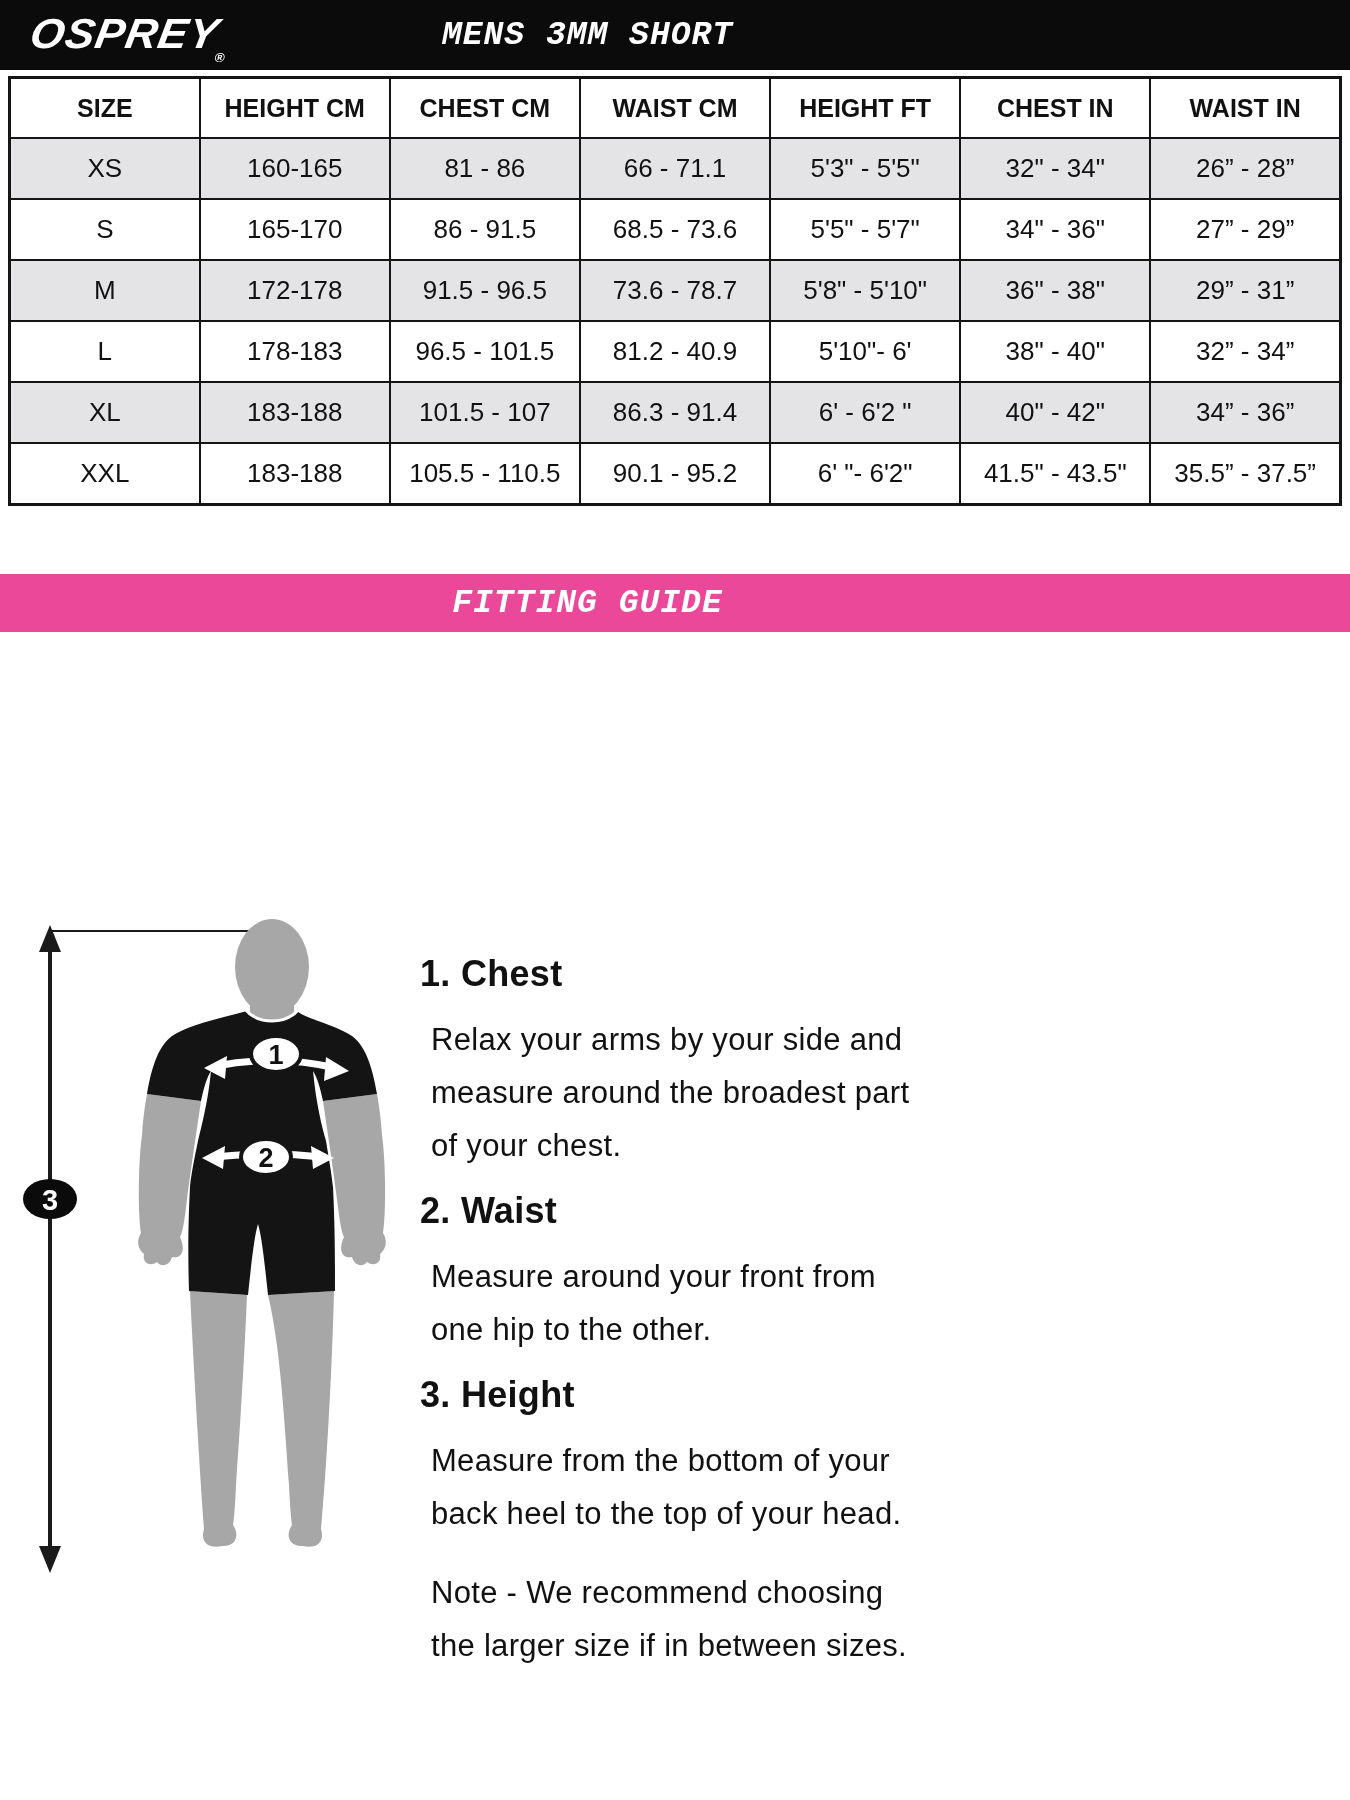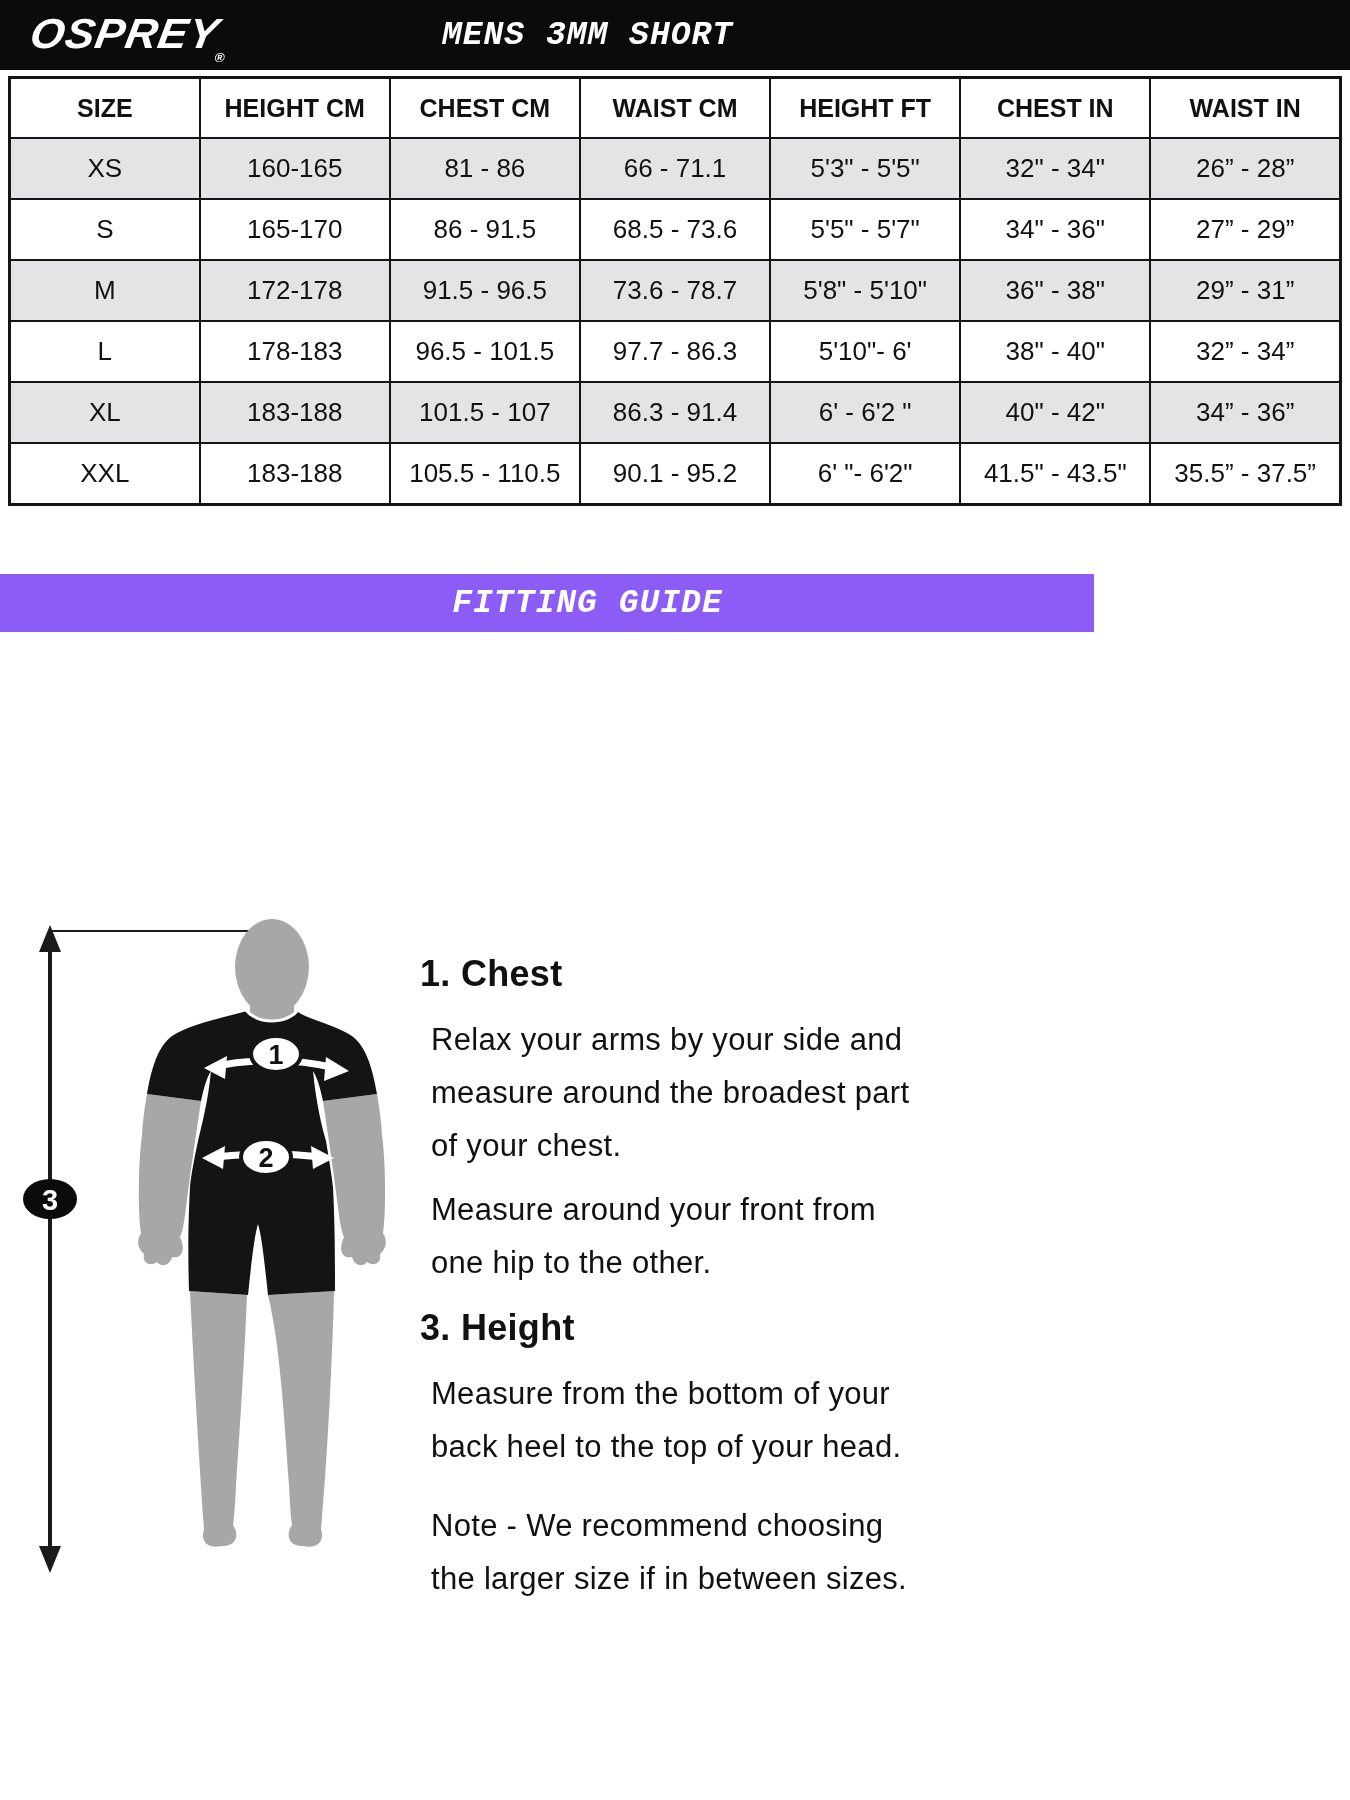--- a/index.html
+++ b/index.html
@@ -28,21 +28,21 @@
     border-collapse: collapse; table-layout: fixed; border: 3px solid #151515;
   }
   .size-table th, .size-table td {
     border: 2px solid #151515; text-align: center; vertical-align: middle;
     padding: 0; background: #fff; white-space: nowrap;
   }
   .size-table th { height: 58px; font-size: 25px; font-weight: 700; }
   .size-table td { height: 59px; font-size: 26px; font-weight: 400; }
   .size-table tr.alt td { background: #e4e4e6; }
   
-  .fitbar { position: absolute; top: 574px; left: 0; width: 1094px; height: 58px; background: #8b5cf6; }
+  .fitbar { position: absolute; top: 574px; left: 0; width: 1350px; height: 58px; background: #ec4899; }
   
   .figure { position: absolute; left: 20px; top: 835px; width: 400px; height: 740px; }
   
   .guide { position: absolute; left: 420px; top: 946px; width: 770px; }
   .guide h3 { margin: 0; font-size: 36px; font-weight: 700; line-height: 56px; letter-spacing: 0.3px; }
   .guide p  { margin: 11px; font-size: 31px; line-height: 53px; letter-spacing: 0.3px; white-space: pre-line; }
   .guide .note { margin-top: 26px; }
 </style>
 </head>
 <body>
@@ -91,21 +91,21 @@
         <td>91.5 - 96.5</td>
         <td>73.6 - 78.7</td>
         <td>5'8" - 5'10"</td>
         <td>36" - 38"</td>
         <td>29” - 31”</td>
       </tr>
       <tr>
         <td>L</td>
         <td>178-183</td>
         <td>96.5 - 101.5</td>
-        <td>97.7 - 86.3</td>
+        <td>81.2 - 40.9</td>
         <td>5'10"- 6'</td>
         <td>38" - 40"</td>
         <td>32” - 34”</td>
       </tr>
       <tr class="alt">
         <td>XL</td>
         <td>183-188</td>
         <td>101.5 - 107</td>
         <td>86.3 - 91.4</td>
         <td>6' - 6'2 "</td>
@@ -176,20 +176,21 @@
   </div>
 
   <div class="guide">
     <section>
       <h3>1. Chest</h3>
       <p>Relax your arms by your side and
 measure around the broadest part
 of your chest.</p>
     </section>
     <section>
+      <h3>2. Waist</h3>
       <p>Measure around your front from
 one hip to the other.</p>
     </section>
     <section>
       <h3>3. Height</h3>
       <p>Measure from the bottom of your
 back heel to the top of your head.</p>
     </section>
     <p class="note">Note - We recommend choosing
 the larger size if in between sizes.</p>

